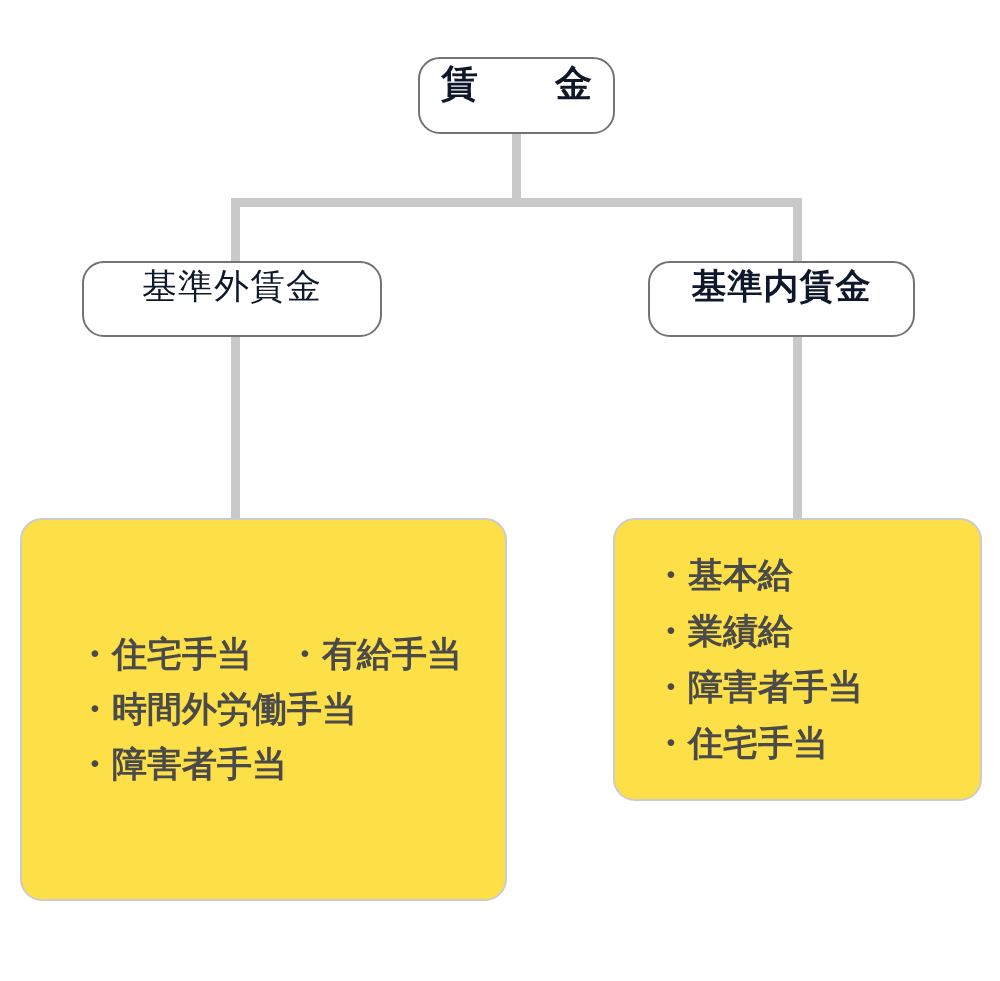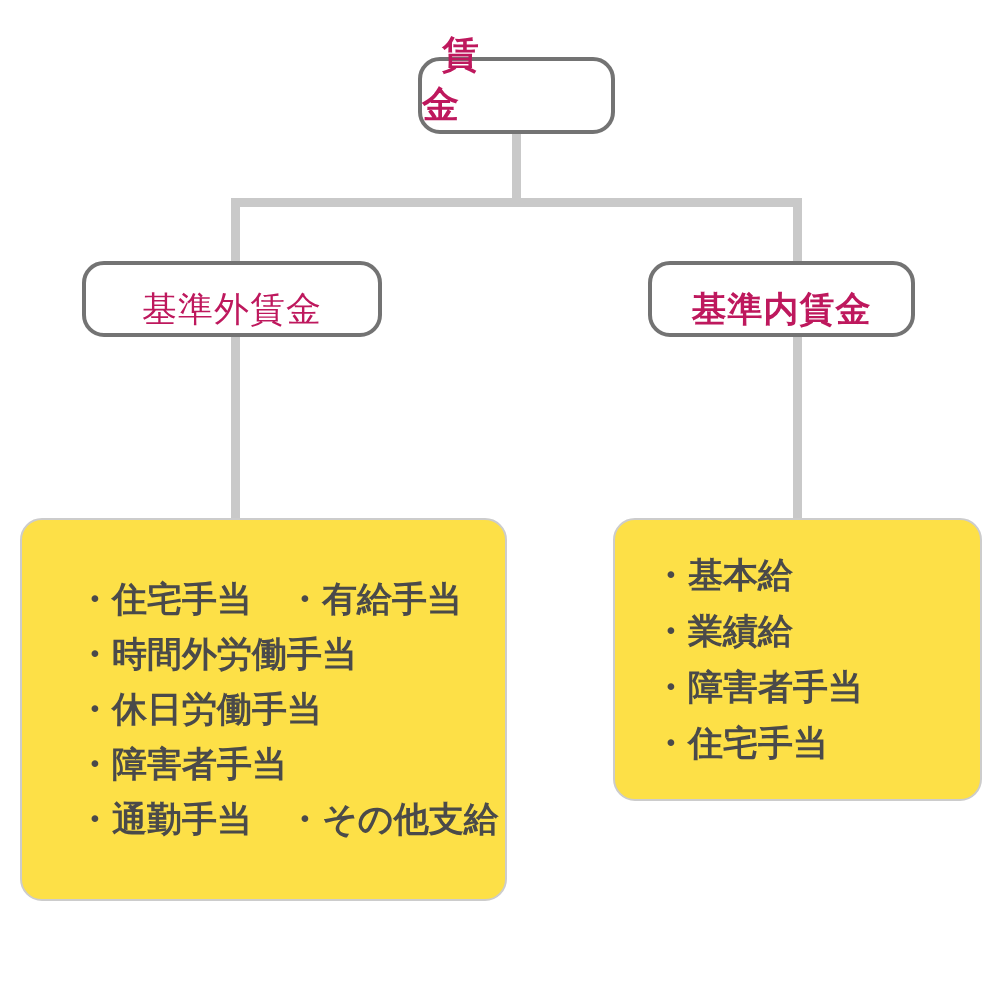--- a/index.html
+++ b/index.html
@@ -14,26 +14,26 @@
     position: relative;
     width: 1000px;
     height: 981px;
     background: #ffffff;
     overflow: hidden;
   }
   .node {
     position: absolute;
     box-sizing: border-box;
     background: #ffffff;
-    border: 4px solid #737373;
+    border: 2px solid #737373;
     border-radius: 22px;
     display: flex;
-    align-items: flex-end;
+    align-items: flex-start;
     justify-content: center;
-    color: #be185d;
+    color: #0f172a;
     z-index: 3;
   }
   .node-root {
     left: 418px;
     top: 57px;
     width: 197px;
     height: 77px;
     font-size: 37px;
     font-weight: bold;
     letter-spacing: 20px;
@@ -157,23 +157,21 @@
     <span>基準外賃金</span>
   </div>
 
   <div class="node node-mid-right">
     <span>基準内賃金</span>
   </div>
 
   <div class="leafbox leafbox-left">
     <div class="leaf-line">・住宅手当　・有給手当</div>
     <div class="leaf-line">・時間外労働手当</div>
-    <div class="leaf-line">・休日労働手当</div>
     <div class="leaf-line">・障害者手当</div>
-    <div class="leaf-line">・通勤手当　・その他支給</div>
   </div>
 
   <div class="leafbox leafbox-right">
     <div class="leaf-line">・基本給</div>
     <div class="leaf-line">・業績給</div>
     <div class="leaf-line">・障害者手当</div>
     <div class="leaf-line">・住宅手当</div>
   </div>
 
 </div>

